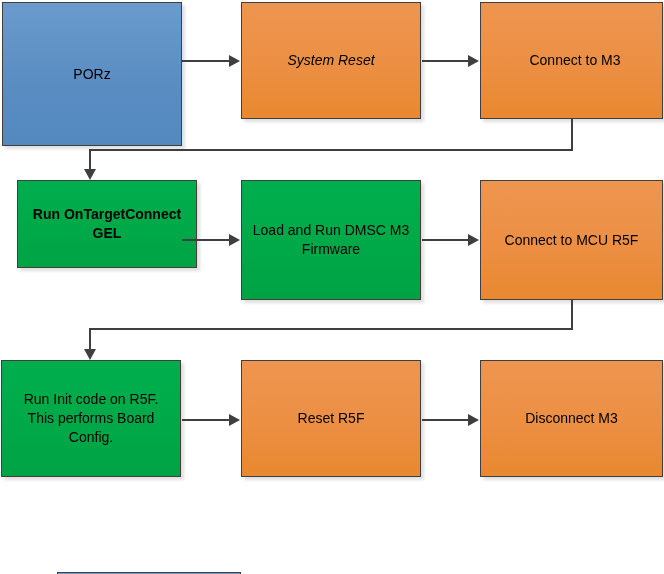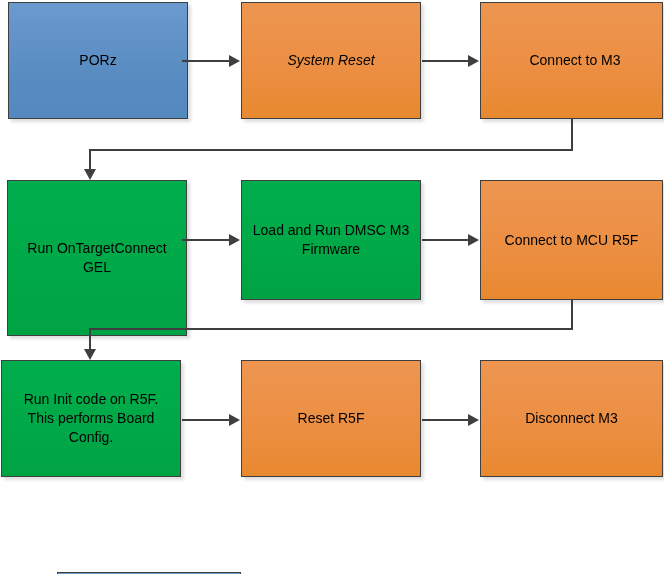--- a/index.html
+++ b/index.html
@@ -84,33 +84,33 @@
     line-height: 1.3;
     padding: 2px 6px;
     box-shadow: 3px 3px 3px rgba(0,0,0,0.13);
   }
 </style>
 </head>
 <body>
 
 <div id="canvas">
 
-  <div class="node fill-blue" style="left:8px; top:2px; width:180px; height:117px;">
+  <div class="node fill-blue" style="left:2px; top:2px; width:180px; height:144px;">
     <span class="node-label">PORz</span>
   </div>
 
   <div class="node fill-orange" style="left:241px; top:2px; width:180px; height:117px;font-style:italic;">
     <span class="node-label">System Reset</span>
   </div>
 
   <div class="node fill-orange" style="left:480px; top:2px; width:183px; height:117px;padding-left:15px;">
     <span class="node-label">Connect to M3</span>
   </div>
 
-  <div class="node fill-green" style="left:7px; top:180px; width:180px; height:156px;">
+  <div class="node fill-green" style="left:17px; top:180px; width:180px; height:88px;font-weight:bold;">
     <span class="node-label">Run OnTargetConnect GEL</span>
   </div>
 
   <div class="node fill-green" style="left:241px; top:180px; width:180px; height:120px;">
     <span class="node-label">Load and Run DMSC M3 Firmware</span>
   </div>
 
   <div class="node fill-orange" style="left:480px; top:180px; width:183px; height:120px;justify-content:flex-end;">
     <span class="node-label">Connect to MCU R5F</span>
   </div>

